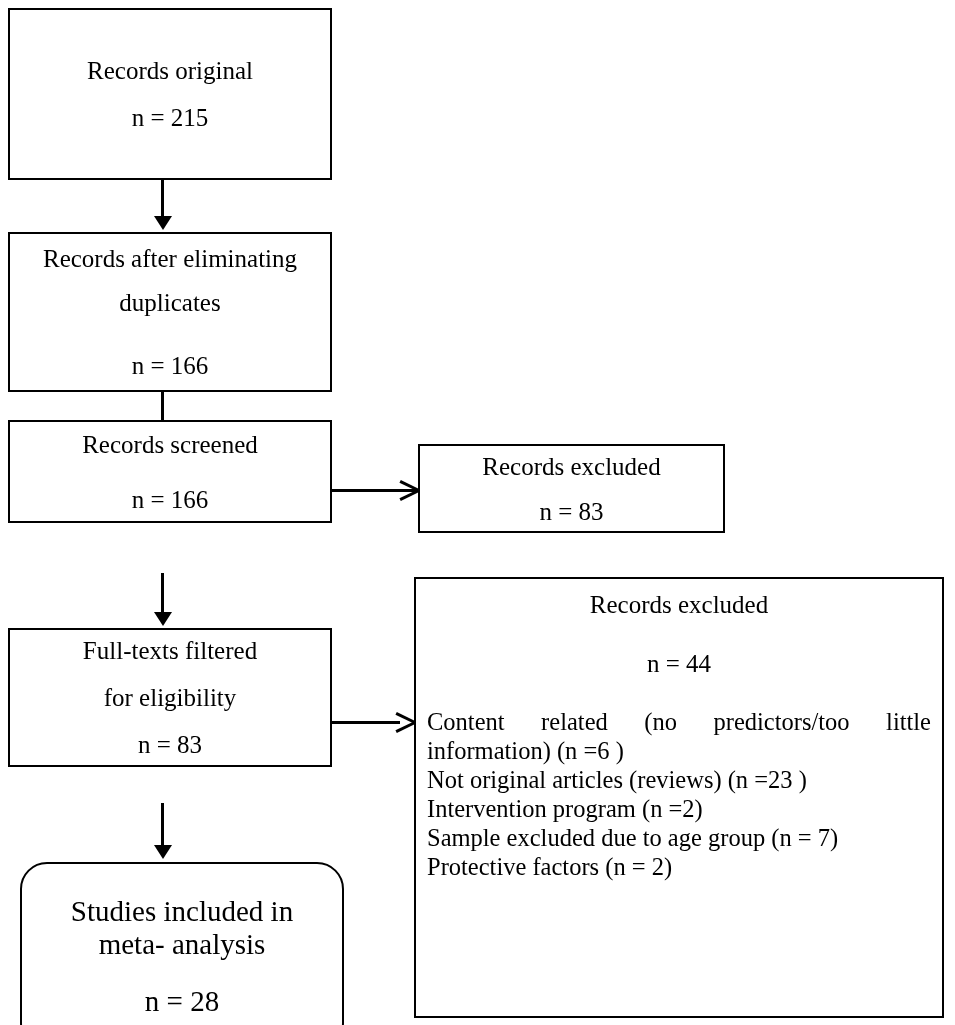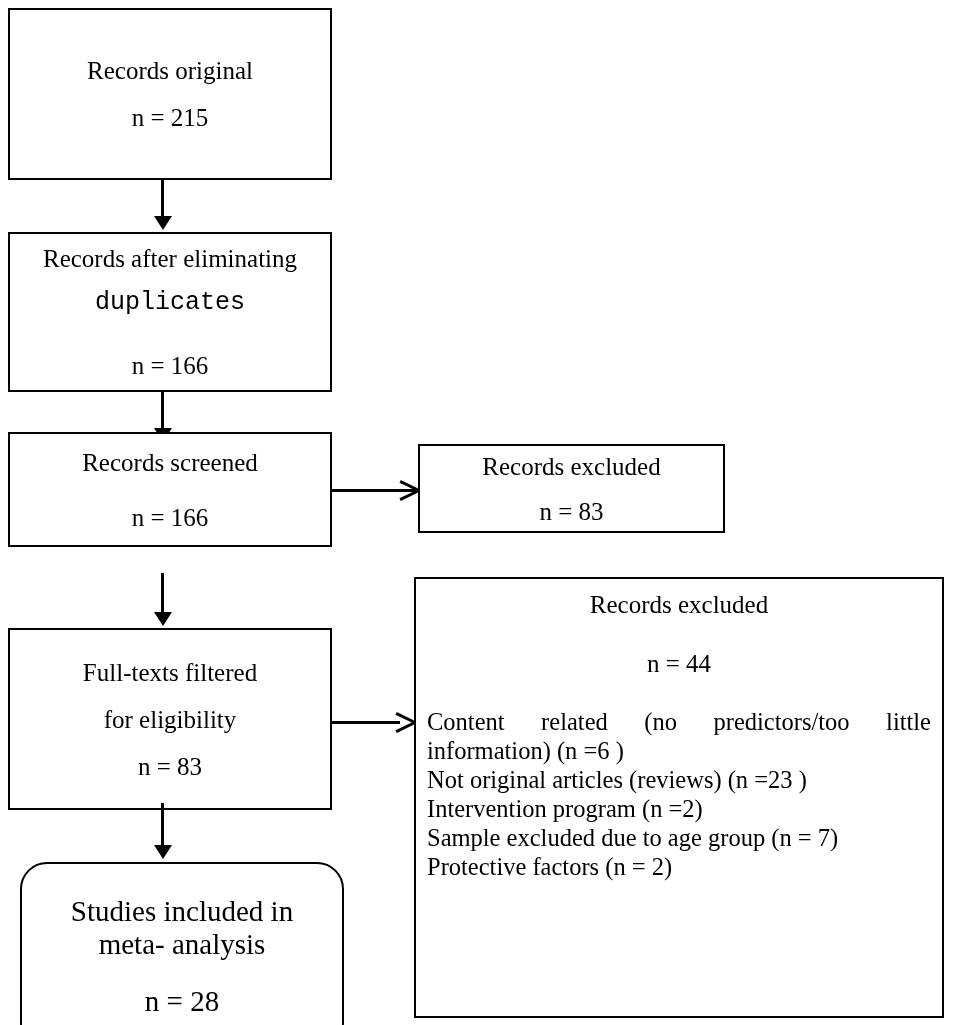--- a/index.html
+++ b/index.html
@@ -38,33 +38,33 @@
     line-height: 1.0;
   }
   .node .line {
     display: block;
     white-space: pre;
   }
 
   
   #node-retrieved { left: 8px;  top: 8px;   width: 324px; height: 172px; }
   #node-dedup     { left: 8px;  top: 232px; width: 324px; height: 160px; gap: 16px; }
-  #node-screened  { left: 8px;  top: 432px; width: 324px; height: 115px; }
-  #node-fulltext  { left: 8px;  top: 628px; width: 324px; height: 182px; font-family: Liberation Serif, serif; }
+  #node-screened  { left: 8px;  top: 420px; width: 324px; height: 103px; }
+  #node-fulltext  { left: 8px;  top: 628px; width: 324px; height: 139px; font-family: Liberation Serif, serif; }
   #node-included  { left: 20px;  top: 862px; width: 324px; height: 188px; border-radius: 27px; }
 
   
   #node-excluded-screen { left: 418px; top: 444px; width: 307px; height: 89px; }
   #node-excluded-full   { left: 414px; top: 577px; width: 530px; height: 441px; }
 
   
   #node-retrieved .line { font-size: 25px; margin: 11px 0; }
   #node-dedup     .line { font-size: 25px; }
   #node-dedup .line.l1  { margin-bottom: 3px; }
-  #node-dedup .line.l2  { margin-bottom: 22px; font-family: Liberation Mono, monospace; }
+  #node-dedup .line.l2  { margin-bottom: 22px; }
   #node-screened  .line { font-size: 25px; }
   #node-screened .line.l1 { margin-bottom: 30px; }
   #node-fulltext  .line { font-size: 25px; margin: 11px 0; }
   #node-included  .line { font-size: 29px; }
   #node-included .line.l1 { margin-bottom: 4px; }
   #node-included .line.l2 { margin-bottom: 28px; }
   #node-excluded-screen .line { font-size: 25px; }
   #node-excluded-screen .line.l1 { margin-bottom: 20px; }
 
   

